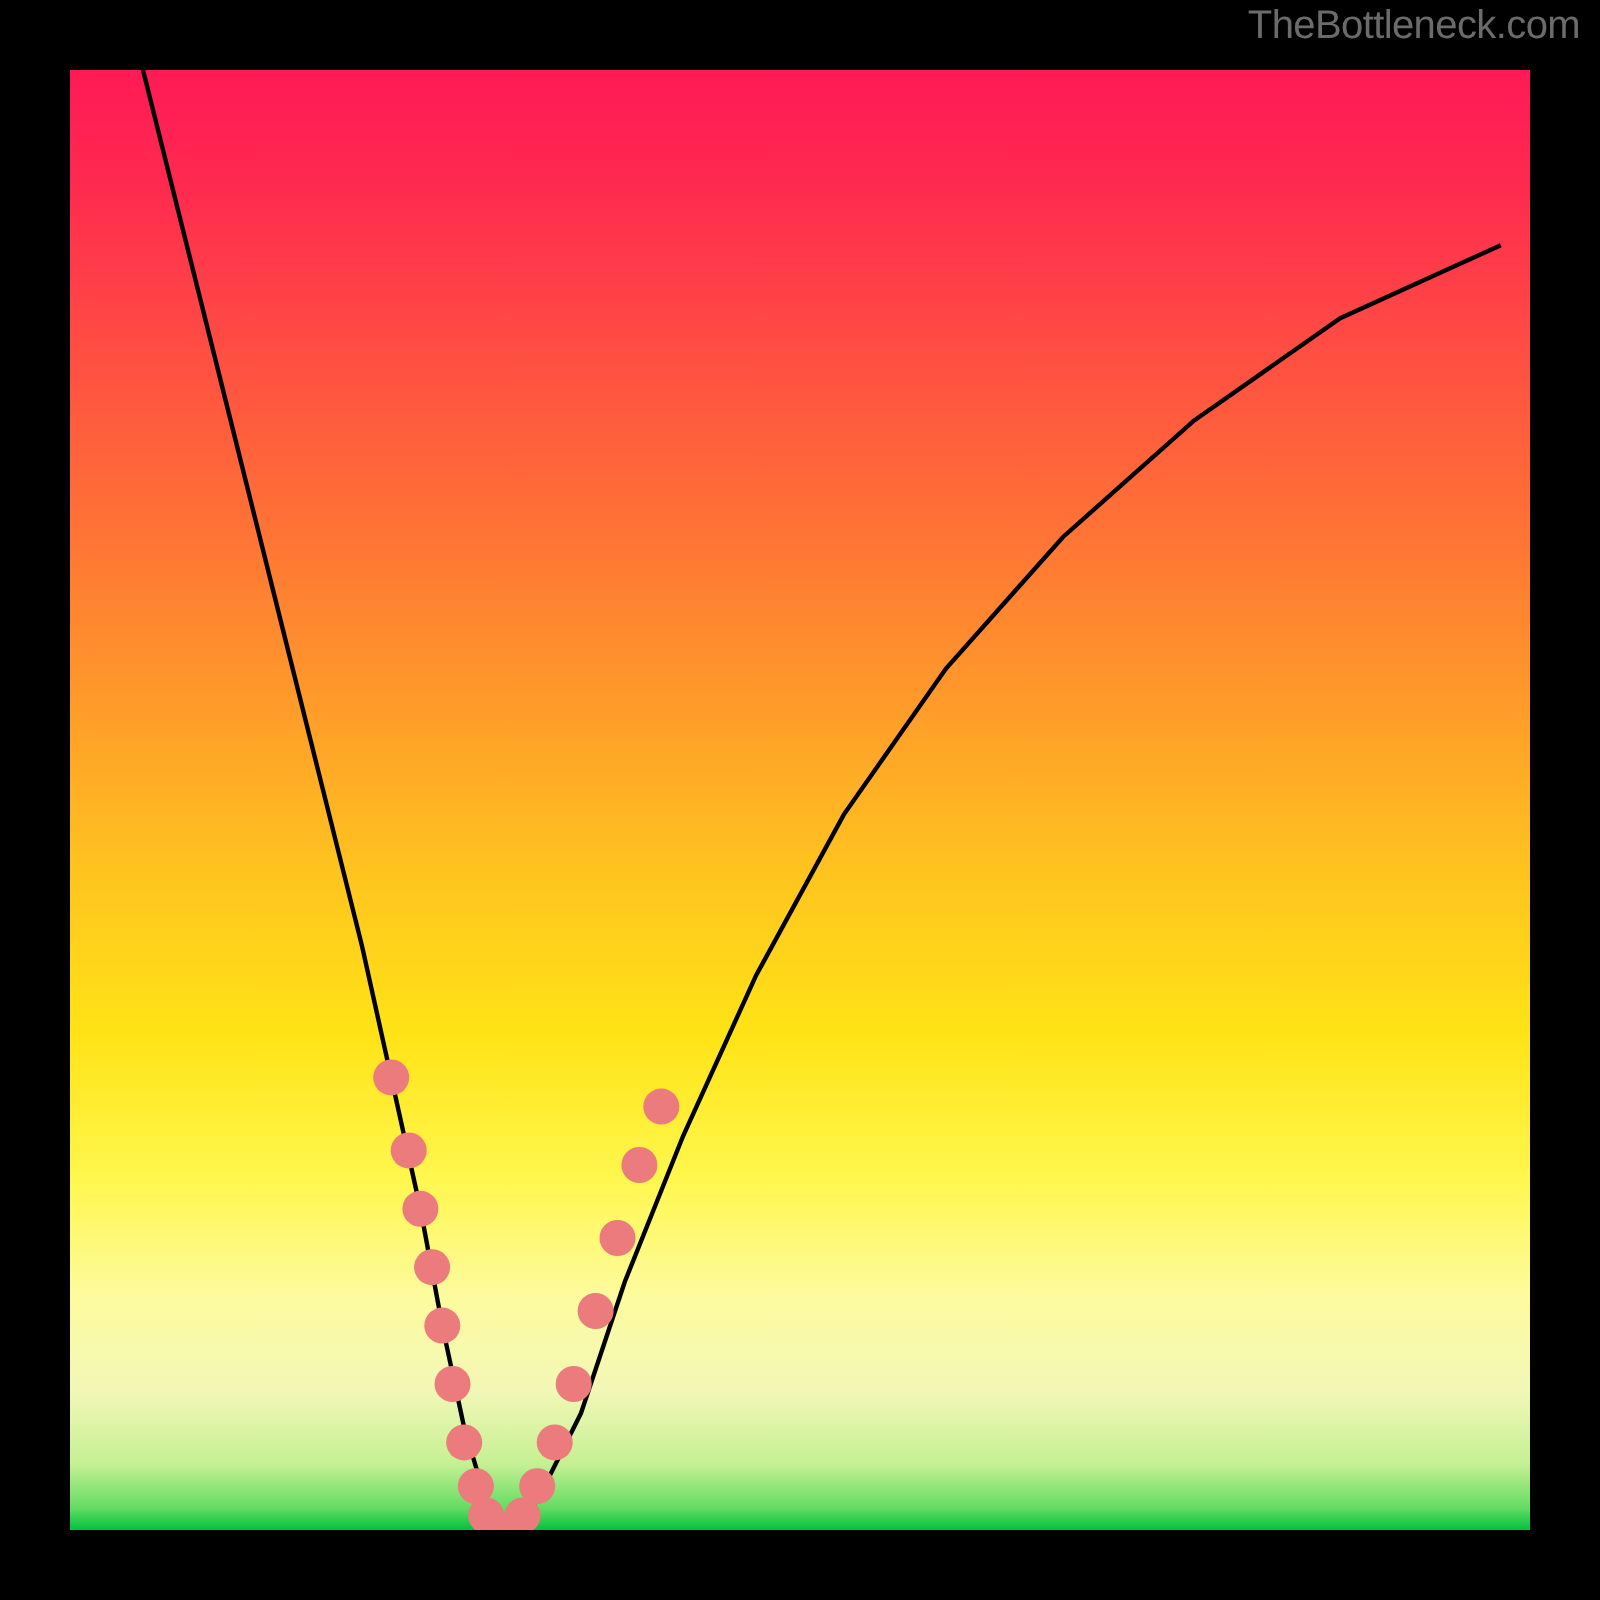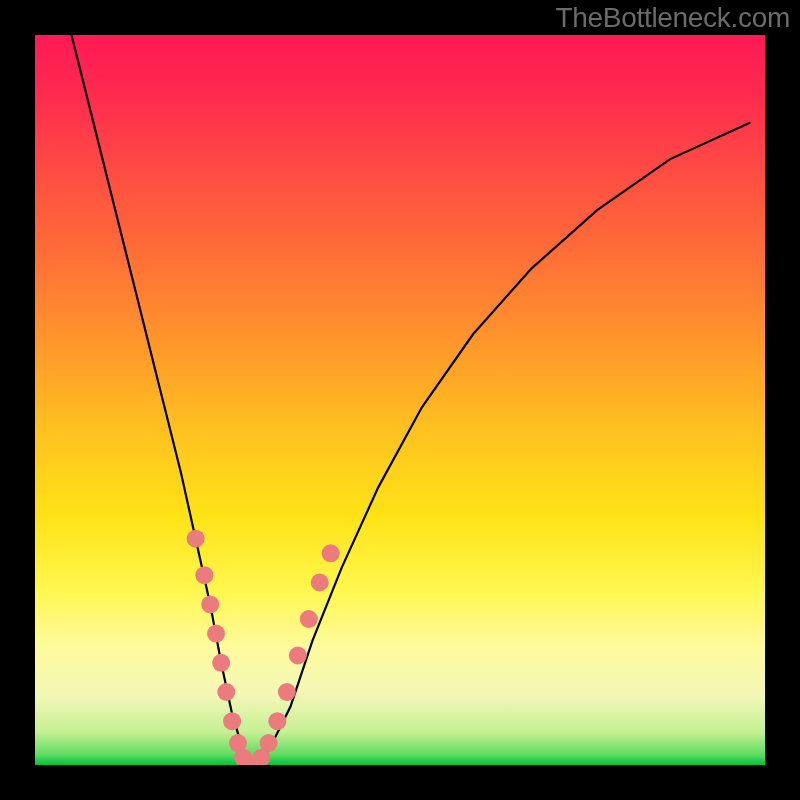--- a/index.html
+++ b/index.html
@@ -14,21 +14,21 @@
     width: 800px;
     height: 800px;
     background: #000;
     position: relative;
   }
   .watermark {
     position: absolute;
     top: 2px;
     right: 10px;
     color: #6b6b6b;
-    font-size: 28px;
+    font-size: 20px;
     font-weight: 500;
     z-index: 10;
     letter-spacing: -0.3px;
   }
   .plot-area {
     position: absolute;
     left: 35px;
     top: 35px;
     width: 730px;
     height: 730px;

